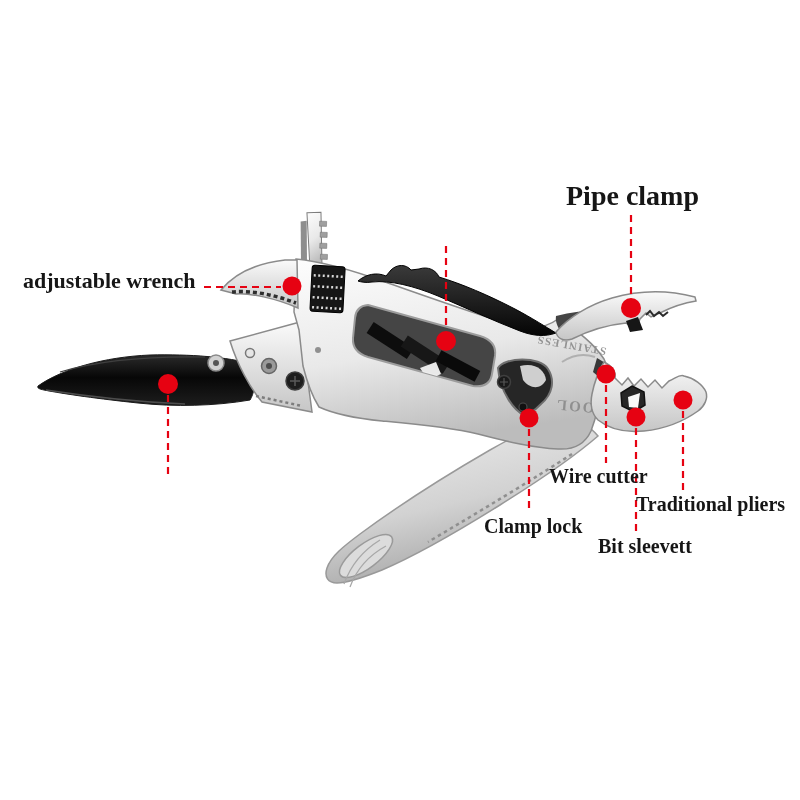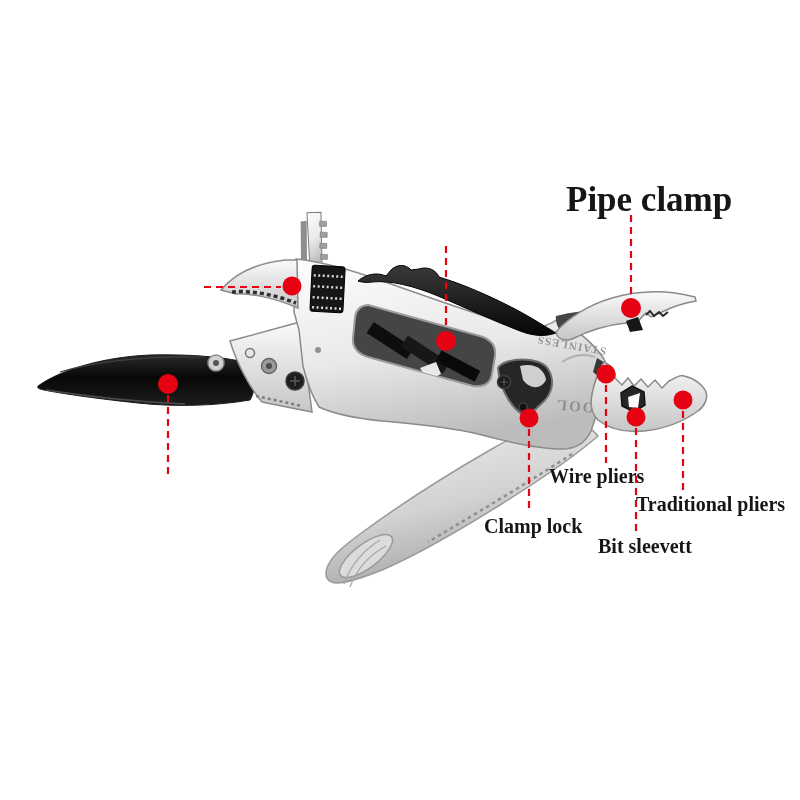--- a/index.html
+++ b/index.html
@@ -1,21 +1,21 @@
 <!DOCTYPE html>
 <html><head>
 <meta charset="utf-8">
 <style>
   html,body{margin:0;padding:0;background:#ffffff;width:800px;height:800px;overflow:hidden;}
   .stage{position:relative;width:800px;height:800px;font-family:"Liberation Serif","DejaVu Serif",serif;}
   .stage svg{position:absolute;left:0;top:0;}
   .lbl{position:absolute;font-weight:bold;color:#161616;white-space:nowrap;line-height:1;}
   #lbl-wrench{left:23px;top:270px;font-size:22px;}
   #lbl-screw{left:337px;top:209px;font-size:22px;}
-  #lbl-pipe{left:566px;top:182px;font-size:35px;text-align:center;}
+  #lbl-pipe{left:566px;top:182px;font-size:28px;text-align:center;}
   #lbl-knife{left:88px;top:483px;font-size:31px;letter-spacing:1px;}
   #lbl-wire{left:549px;top:466px;font-size:20px;}
   #lbl-pliers{left:636px;top:494px;font-size:20px;}
   #lbl-clamp{left:484px;top:516px;font-size:20px;font-family:Liberation Serif, serif;}
   #lbl-bit{left:598px;top:536px;font-size:20px;}
 </style>
 </head>
 <body>
 
 <div class="stage">
@@ -153,18 +153,19 @@
     <circle cx="446" cy="341" r="10"></circle>
     <circle cx="631" cy="308" r="10"></circle>
     <circle cx="168" cy="384" r="10"></circle>
     <circle cx="606" cy="374" r="9.5"></circle>
     <circle cx="529" cy="418" r="9.5"></circle>
     <circle cx="636" cy="417" r="9.5"></circle>
     <circle cx="683" cy="400" r="9.5"></circle>
   </g>
 </svg>
 
+  <div class="lbl" id="lbl-wrench">adjustable wrench</div>
   <div class="lbl" id="lbl-pipe">Pipe clamp</div>
-  <div class="lbl" id="lbl-wire">Wire pliers</div>
+  <div class="lbl" id="lbl-wire">Wire cutter</div>
   <div class="lbl" id="lbl-clamp">Clamp lock</div>
   <div class="lbl" id="lbl-bit">Bit sleevett</div>
   <div class="lbl" id="lbl-pliers">Traditional pliers</div>
 </div>
 
 </body></html>

